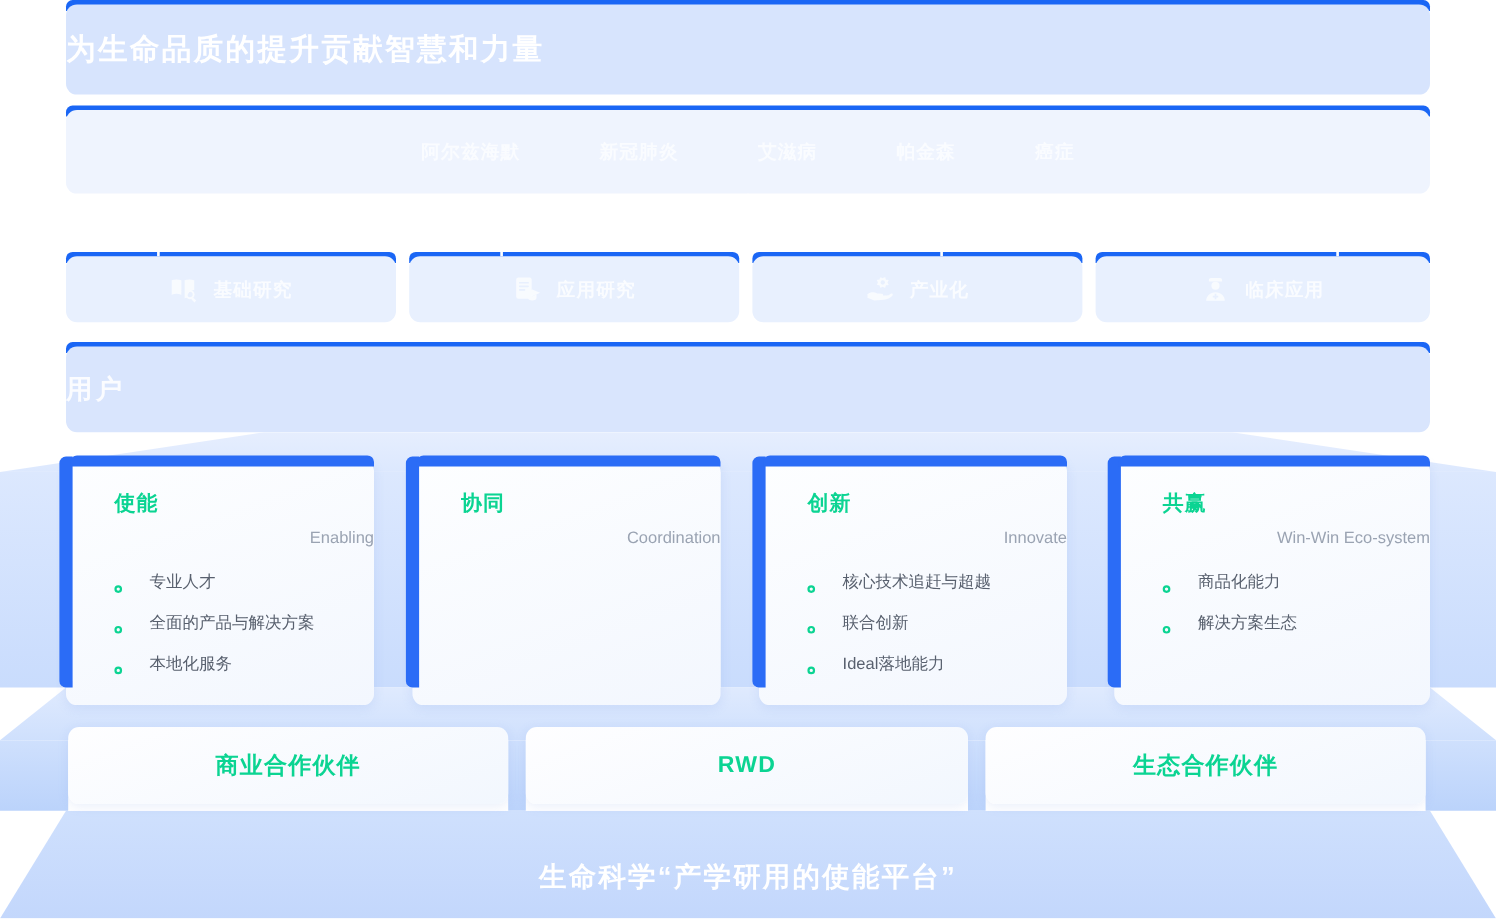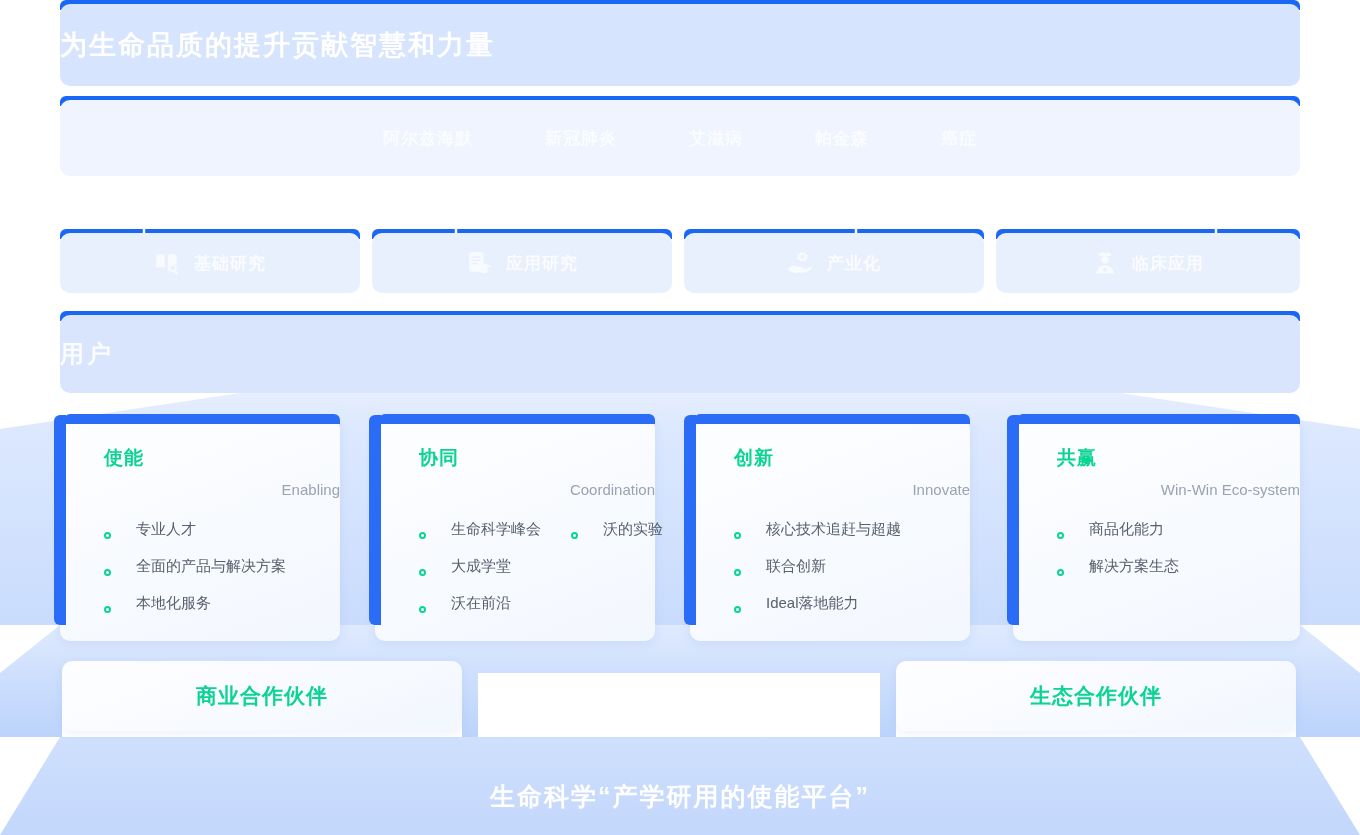--- a/index.html
+++ b/index.html
@@ -288,44 +288,20 @@
           <span class="bullet"></span>
           <span class="fc-text">本地化服务</span>
         </div>
       </div>
     </div>
   </div>
 
   <div class="fcard" id="fc1">
     <div class="fc-title">协同</div>
     <div class="fc-sub">Coordination</div>
-    <div class="fc-items">
-      <div class="fc-row">
-        <div class="fc-item">
-          <span class="bullet"></span>
-          <span class="fc-text">生命科学峰会</span>
-        </div>
-        <div class="fc-item second">
-          <span class="bullet"></span>
-          <span class="fc-text">沃的实验</span>
-        </div>
-      </div>
-      <div class="fc-row">
-        <div class="fc-item">
-          <span class="bullet"></span>
-          <span class="fc-text">大成学堂</span>
-        </div>
-      </div>
-      <div class="fc-row">
-        <div class="fc-item">
-          <span class="bullet"></span>
-          <span class="fc-text">沃在前沿</span>
-        </div>
-      </div>
-    </div>
   </div>
 
   <div class="fcard" id="fc2">
     <div class="fc-title">创新</div>
     <div class="fc-sub">Innovate</div>
     <div class="fc-items">
       <div class="fc-row">
         <div class="fc-item">
           <span class="bullet"></span>
           <span class="fc-text">核心技术追赶与超越</span>
@@ -361,20 +337,23 @@
           <span class="bullet"></span>
           <span class="fc-text">解决方案生态</span>
         </div>
       </div>
     </div>
   </div>
 
   <div class="pbox" id="pb0">
     <span class="txt">商业合作伙伴</span>
   </div>
+  <div class="pbox" id="pb1">
+    <span class="txt">RWD</span>
+  </div>
   <div class="pbox" id="pb2">
     <span class="txt">生态合作伙伴</span>
   </div>
 
   <div id="footer">
     <span class="txt">生命科学“产学研用的使能平台”</span>
   </div>
 
 </div>
 

